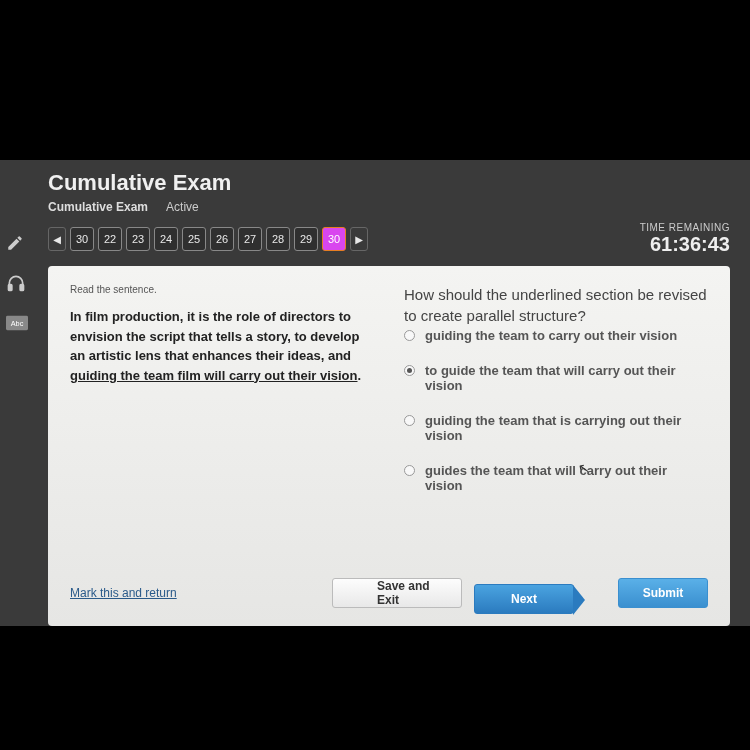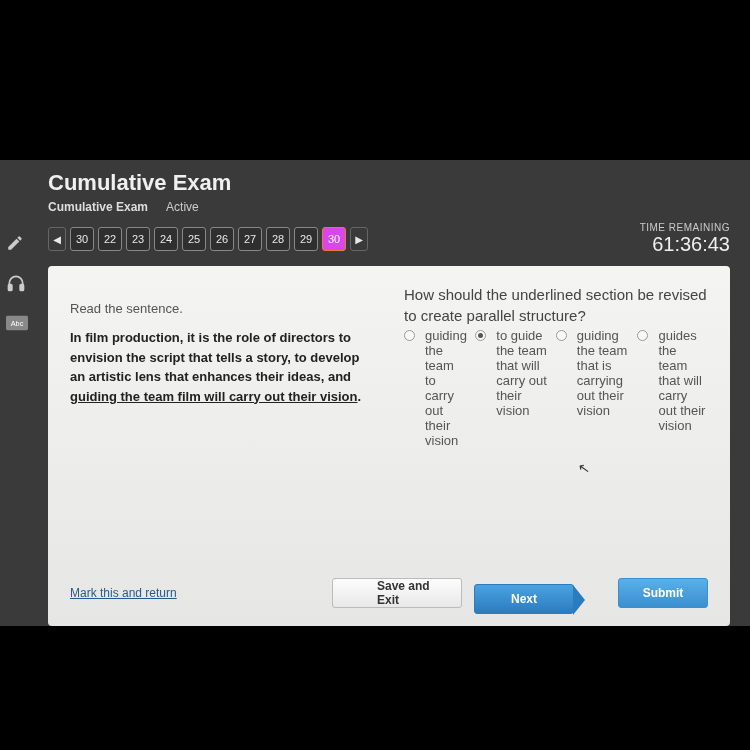--- a/index.html
+++ b/index.html
@@ -42,43 +42,43 @@
     color: #e8e8e8;
     font-size: 11px;
     display: flex; align-items: center; justify-content: center;
     border-radius: 3px;
     cursor: pointer;
   }
   .qnav .arrow { width: 18px; background: #3a3a3a; border-color: #666; font-size: 10px;}
   .qbox.active { background: #d946ef; border-color: #e67e22; color: #fff; }
   .time { text-align: right; color: #eee; }
   .time-label { font-size: 10px; letter-spacing: 0.5px; color: #ccc; }
-  .time-value { font-size: 20px; font-weight: 400; }
+  .time-value { font-size: 20px; font-weight: 700; }
   .sidebar {
     position: absolute; left: 6px; top: 72px;
     display: flex; flex-direction: column; gap: 18px;
     color: #bbb;
   }
   .side-icon { width: 22px; height: 22px; display:flex; align-items:center; }
   .content {
     margin: 0 20px 0 48px;
     background: linear-gradient(#f4f4f2, #e6e6e4);
     border-radius: 4px;
     padding: 18px 22px 12px 22px;
     min-height: 360px;
     display: flex; flex-direction: column;
     position: relative;
   }
   .cols { display: flex; gap: 30px; flex: 1; }
   .col { flex: 1; }
-  .instr { color: #555; font-size: 13px; margin-bottom: 12px; margin-top: 17px; }
+  .instr { color: #555; font-size: 10px; margin-bottom: 12px; }
   .passage { font-size: 13px; color: #222; font-weight: bold; line-height: 1.5; }
   .passage .under { text-decoration: underline; }
   .question { font-size: 15px; color: #444; margin-bottom: 2px; line-height: 1.4; }
-  .options { display: flex; flex-direction: row; gap: 8px; }
+  .options { display: flex; flex-direction: column; gap: 20px; font-weight: bold; }
   .opt { display: flex; align-items: flex-start; gap: 10px; font-size: 13px; color: #555; }
   .radio {
     width: 11px; height: 11px; border: 1px solid #999; border-radius: 50%;
     flex-shrink: 0; margin-top: 2px; position: relative; background: #f8f8f8;
   }
   .radio.sel::after {
     content: ""; position: absolute; inset: 2px; border-radius: 50%; background: #555;
   }
   .footer {
     display: flex; align-items: center; justify-content: space-between;

